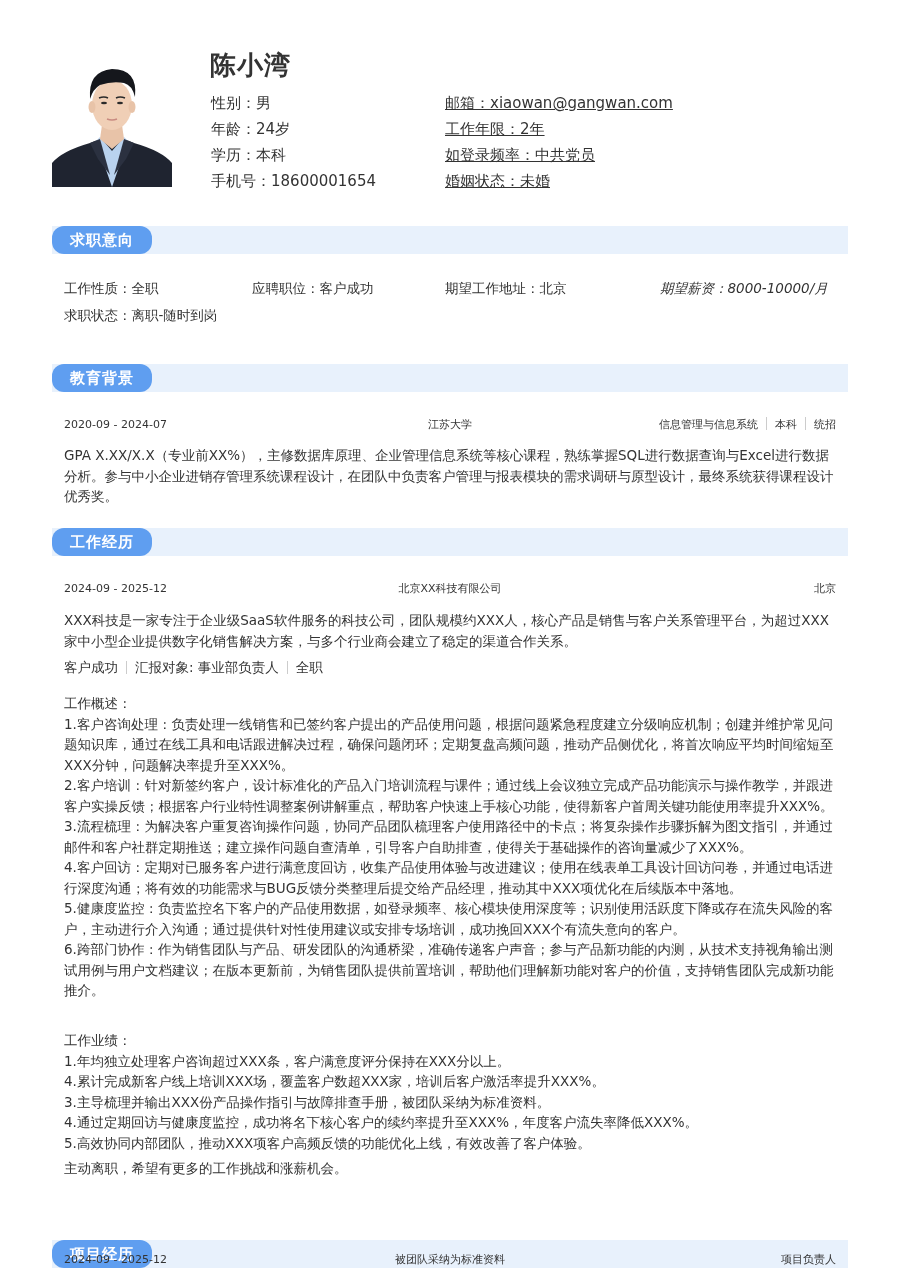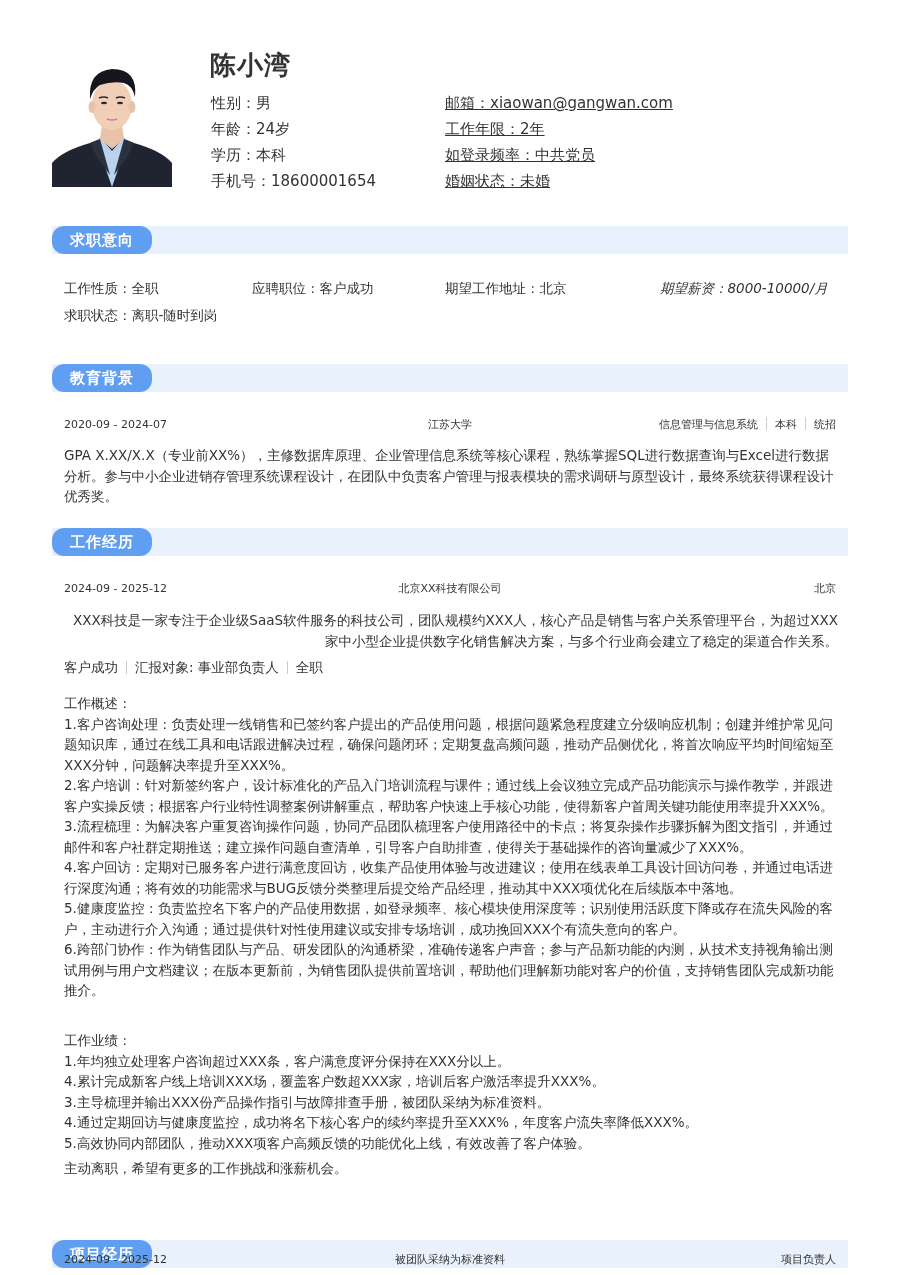--- a/index.html
+++ b/index.html
@@ -98,21 +98,21 @@
 <div class="para" style="top:445px;">GPA X.XX/X.X（专业前XX%），主修数据库原理、企业管理信息系统等核心课程，熟练掌握SQL进行数据查询与Excel进行数据分析。参与中小企业进销存管理系统课程设计，在团队中负责客户管理与报表模块的需求调研与原型设计，最终系统获得课程设计优秀奖。</div>
 
 <div class="section" style="top:528px;">
   <div class="tag">工作经历</div>
 </div>
 <div class="row3" style="top:578px;">
   <span class="c1">2024-09 - 2025-12</span>
   <span class="c2">北京XX科技有限公司</span>
   <span class="c3">北京</span>
 </div>
-<div class="para" style="top:610px;text-align:right;">XXX科技是一家专注于企业级SaaS软件服务的科技公司，团队规模约XXX人，核心产品是销售与客户关系管理平台，为超过XXX家中小型企业提供数字化销售解决方案，与多个行业商会建立了稳定的渠道合作关系。</div>
+<div class="para" style="top:610px;">XXX科技是一家专注于企业级SaaS软件服务的科技公司，团队规模约XXX人，核心产品是销售与客户关系管理平台，为超过XXX家中小型企业提供数字化销售解决方案，与多个行业商会建立了稳定的渠道合作关系。</div>
 <div class="para" style="top:656px; height:22px; line-height:22px;">
   <span>客户成功</span><span class="sep"></span><span>汇报对象: 事业部负责人</span><span class="sep"></span><span>全职</span>
 </div>
 
 <div class="para" style="top:693px;">
   <p>工作概述：</p>
   <p>1.客户咨询处理：负责处理一线销售和已签约客户提出的产品使用问题，根据问题紧急程度建立分级响应机制；创建并维护常见问题知识库，通过在线工具和电话跟进解决过程，确保问题闭环；定期复盘高频问题，推动产品侧优化，将首次响应平均时间缩短至XXX分钟，问题解决率提升至XXX%。</p>
   <p>2.客户培训：针对新签约客户，设计标准化的产品入门培训流程与课件；通过线上会议独立完成产品功能演示与操作教学，并跟进客户实操反馈；根据客户行业特性调整案例讲解重点，帮助客户快速上手核心功能，使得新客户首周关键功能使用率提升XXX%。</p>
   <p>3.流程梳理：为解决客户重复咨询操作问题，协同产品团队梳理客户使用路径中的卡点；将复杂操作步骤拆解为图文指引，并通过邮件和客户社群定期推送；建立操作问题自查清单，引导客户自助排查，使得关于基础操作的咨询量减少了XXX%。</p>
   <p>4.客户回访：定期对已服务客户进行满意度回访，收集产品使用体验与改进建议；使用在线表单工具设计回访问卷，并通过电话进行深度沟通；将有效的功能需求与BUG反馈分类整理后提交给产品经理，推动其中XXX项优化在后续版本中落地。</p>

